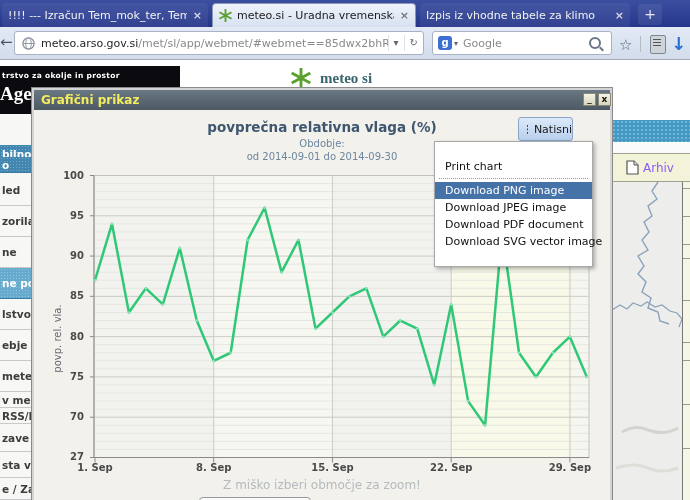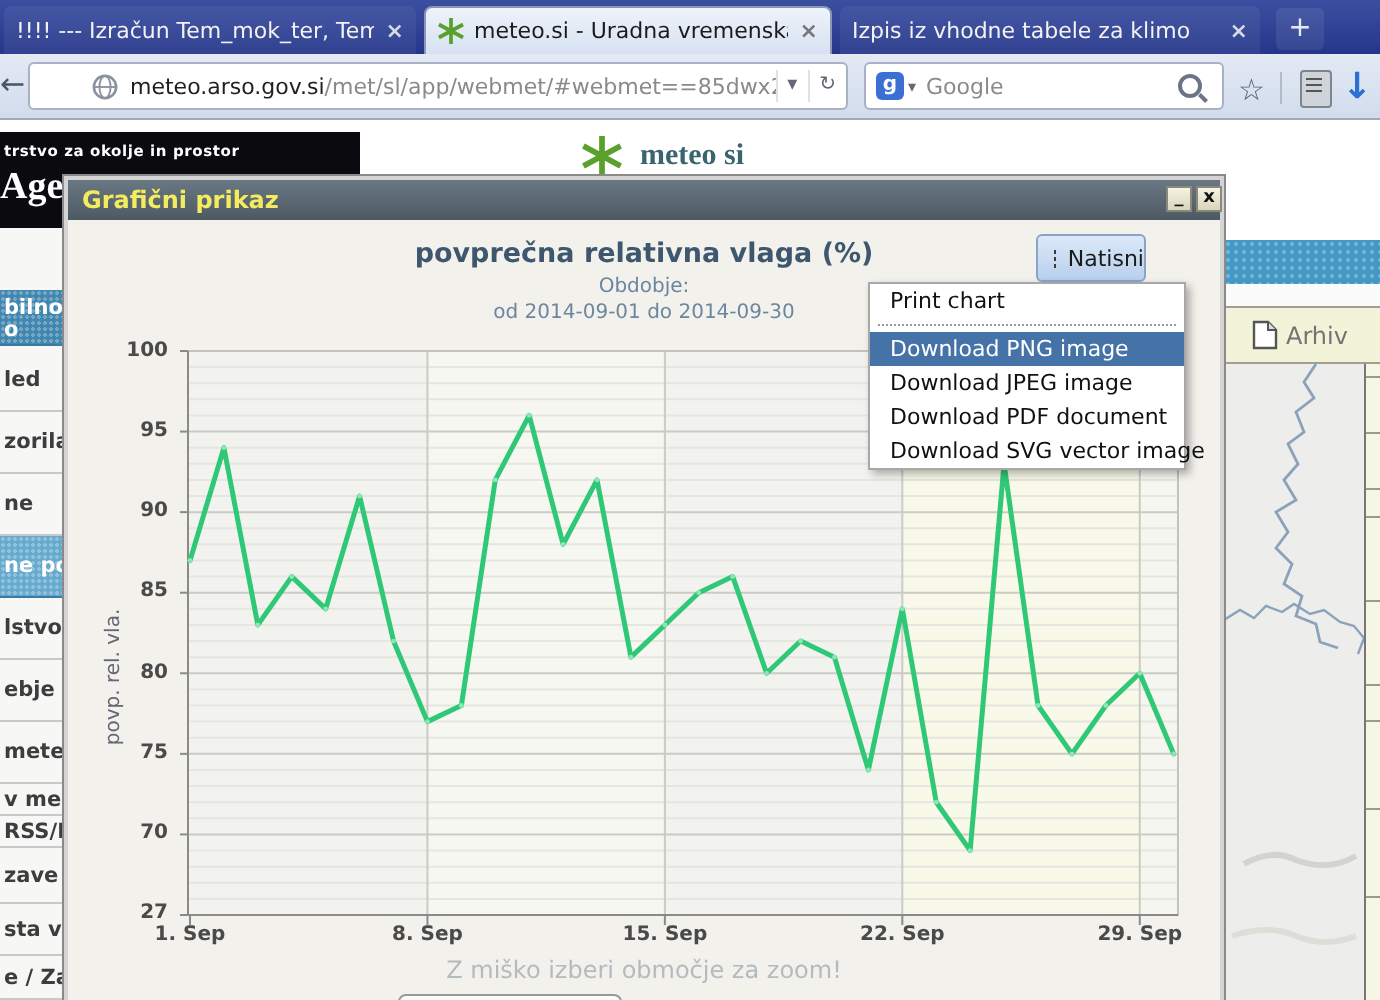--- a/index.html
+++ b/index.html
@@ -16,21 +16,21 @@
   .tab-title{flex:1;white-space:nowrap;overflow:hidden;}
   .tab-close{margin-left:6px;font-weight:bold;font-size:11px;cursor:default;}
   .tab.inactive .tab-close{color:#d8d8e8;}
   .tab.active .tab-close{color:#777;}
   #newtab{left:638px;top:4px;width:24px;height:21px;border-radius:3px;color:#e8e8f4;
           font-size:14px;text-align:center;line-height:20px;background:rgba(255,255,255,0.08);}
   #navbar{left:0;top:27px;width:690px;height:33px;background:linear-gradient(#e3eaf5,#d2dcec);
           border-bottom:1px solid #a3a9b5;box-sizing:border-box;}
   #back-btn{left:0px;top:33px;width:12px;height:22px;color:#4a5568;font-size:15px;overflow:hidden;}
   #urlfield{left:14px;top:31px;width:410px;height:24px;background:#fff;border:1px solid #a9b1c4;
-            border-radius:3px;box-sizing:border-box;display:flex;align-items:center;font-size:11px;padding-left:24px;}
+            border-radius:3px;box-sizing:border-box;display:flex;align-items:center;font-size:11px;}
   #url-globe{width:13px;height:13px;margin:0 6px 0 7px;}
   #url-domain{color:#1f1f1f;}
   #url-path{color:#8a8a8a;white-space:nowrap;overflow:hidden;flex:1;}
   .urlbtn{color:#667;font-size:10px;padding:0 5px;border-left:1px solid #dde2ea;height:16px;line-height:16px;}
   #searchfield{left:432px;top:31px;width:180px;height:24px;background:#fff;border:1px solid #a9b1c4;
                border-radius:3px;box-sizing:border-box;display:flex;align-items:center;font-size:11px;}
   #google-icon{width:14px;height:14px;background:#3b6fd4;border-radius:3px;color:#fff;font-weight:bold;
                font-size:10px;text-align:center;line-height:14px;margin:0 2px 0 5px;}
   #search-caret{color:#667;font-size:8px;margin-right:5px;}
   #search-text{color:#8a8a8a;flex:1;}
@@ -54,21 +54,21 @@
   #logo-area{left:290px;top:68px;width:200px;height:20px;}
   #logo-text{position:absolute;left:30px;top:2px;font-size:15px;font-weight:bold;color:#39656e;font-family:Liberation Serif, serif;}
   #teal-block{left:585px;top:62px;width:105px;height:58px;
               background:linear-gradient(150deg,#8cc0ac 0%,#569a92 28%,#357f86 65%,#2e7a85 100%);}
   #slovenijo{position:absolute;left:32px;top:37px;font-size:12.5px;font-weight:bold;color:#fff;}
   #dot-band{left:612px;top:120px;width:78px;height:22px;background-color:#4398c4;
             background-image:radial-gradient(#72b7d8 1px,transparent 1px);background-size:4px 4px;}
   #white-strip{left:612px;top:142px;width:78px;height:11px;background:#fbfbfb;}
   #arhiv-bar{left:612px;top:153px;width:78px;height:29px;background:#f3f3da;border-top:1px solid #a0a090;
              border-bottom:1px solid #a0a090;box-sizing:border-box;display:flex;align-items:center;}
-  #arhiv-label{font-size:12px;color:#737373;margin-left:4px;}
+  #arhiv-label{font-size:12px;color:#8b5cf6;margin-left:4px;}
   #map-area{left:612px;top:182px;width:70px;height:318px;background:#edeeec;}
   #cell-strip{left:682px;top:182px;width:8px;height:318px;background:#f6f6e4;border-left:1px solid #777;box-sizing:border-box;}
   .cell-div{position:absolute;left:0;width:8px;height:1px;background:#9a9a8a;}
 
   
   #sidebar{left:0;top:114px;width:32px;height:386px;background:#f7f7f5;}
   .side-item{position:absolute;left:0;width:32px;font-size:10.5px;font-weight:bold;color:#3d3d3d;
              border-bottom:1px solid #c9c9c9;white-space:nowrap;overflow:hidden;padding-left:2px;
              box-sizing:border-box;display:flex;align-items:center;background:#f7f7f5;}
   .side-item.blue,.side-item.selected{color:#fff;border-bottom:1px solid #3a7ba3;
@@ -100,21 +100,21 @@
   #bottom-button{position:absolute;left:165px;top:407px;width:112px;height:20px;background:linear-gradient(#fcfcfc,#eee);
                  border:1px solid #999;border-radius:4px;box-sizing:border-box;}
 
   #natisni-btn{position:absolute;left:484px;top:27px;width:55px;height:24px;border:1px solid #8aa4c8;
                border-radius:3px;background:linear-gradient(#dce9f9,#b9cfec);box-sizing:border-box;
                display:flex;align-items:center;font-size:11px;color:#1a1a1a;}
   #hamburger-icon{width:13px;height:9px;margin:0 6px 0 8px;
                background:linear-gradient(#3a3a3a 2px,transparent 2px);background-size:13px 3.5px;}
 
   #context-menu{position:absolute;left:400px;top:51px;width:157px;background:#fff;border:1px solid #a8a8a8;
-                box-shadow:2px 2px 4px rgba(0,0,0,.3);padding:0 0;}
+                box-shadow:2px 2px 4px rgba(0,0,0,.3);padding:16px 0;}
   .menu-item{height:17px;line-height:17px;font-size:11px;color:#111;padding-left:10px;white-space:nowrap;}
   .menu-item.highlight{background:#4572a7;color:#fff;}
   #menu-separator{height:0;border-top:1px dotted #999;margin:3px 4px;}
 </style>
 </head>
 <body>
 
 <div id="page">
 
   <div id="tabbar" class="abs">

